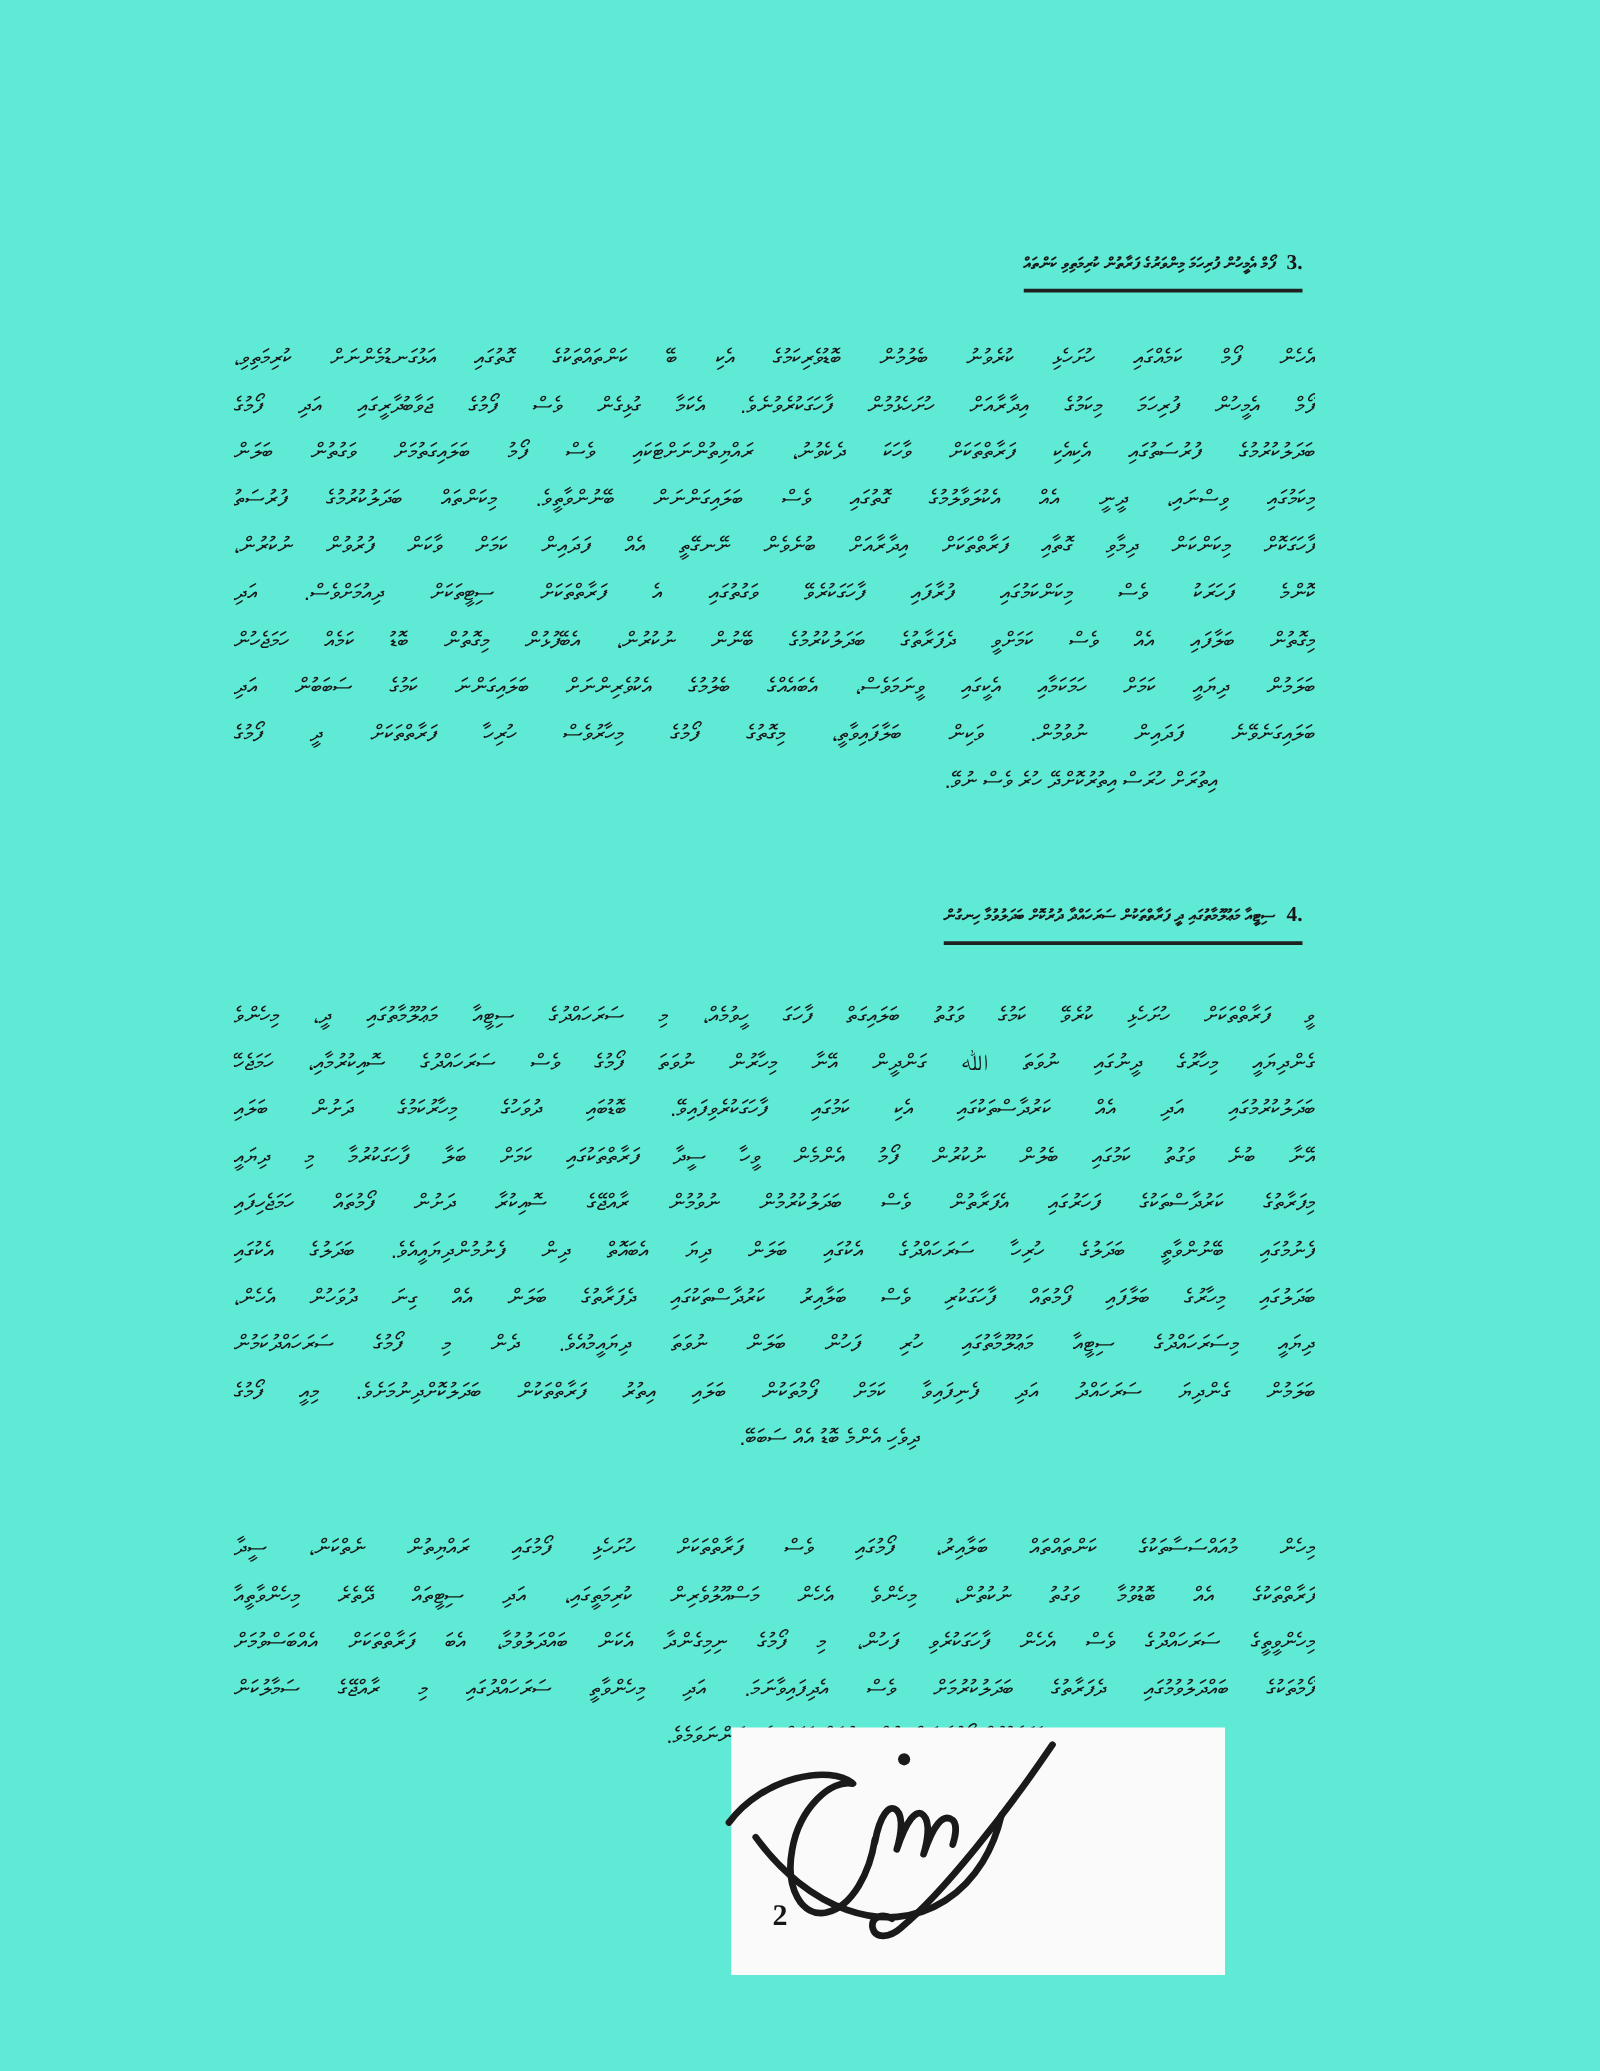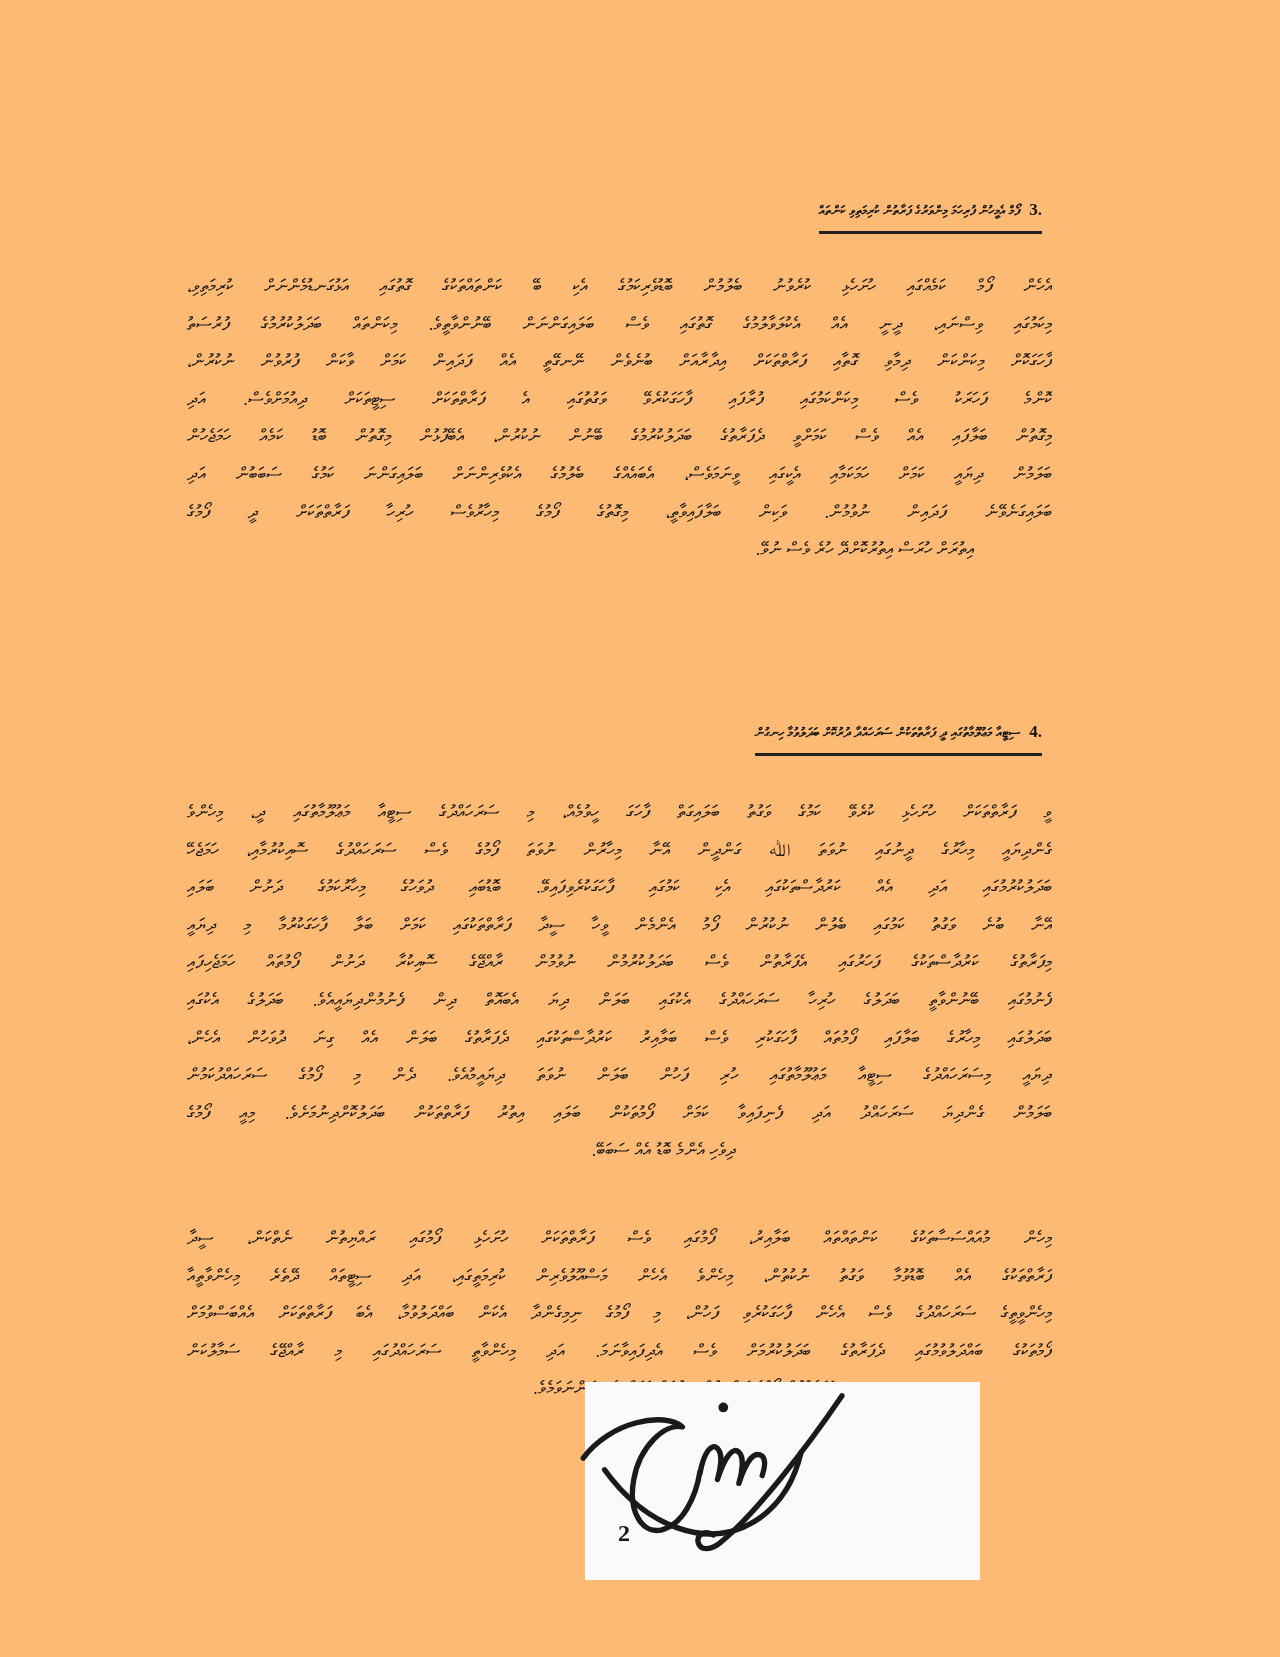--- a/index.html
+++ b/index.html
@@ -1,20 +1,20 @@
 <!DOCTYPE html>
 <html><head>
 <meta charset="utf-8">
 <style>
   html,body{margin:0;padding:0;}
   body{
     width:1280px;height:1657px;background:#ffffff;position:relative;
     font-family:"Liberation Sans", sans-serif;color:#151515;overflow:hidden;
   }
-  .page{position:absolute;inset:0;background:#fdba74;}
+  .page{position:absolute;inset:0;background:#5eead4;}
   
   .heading{
     position:absolute;right:238px;direction:rtl;text-align:right;
     font-weight:700;font-size:13px;color:#141414;white-space:nowrap;
   }
   .heading-inner{display:inline-block;border-bottom:3px solid #202020;padding-bottom:10px;line-height:20px;}
   .heading .num{margin-left:9px;font-family:"Liberation Serif", serif;font-size:17px;}
   
   .para{position:absolute;left:187px;right:228px;direction:rtl;font-size:18px;}
   .line{
@@ -41,20 +41,22 @@
 
 <div class="page">
 
   <div class="heading" style="top:200px">
     <span class="heading-inner"><span class="num" dir="ltr">3.</span><span>ފޯމް އެމީހުން ފުރިހަމަ މިންވަރުގެ ފަރާތުން ކުރިމަތިވި ކަންތައް</span></span>
   </div>
 
   <div class="para" style="top:268px">
     <div>
         <div class="line">އެހެން ފޯމް ކަމެއްގައި ހުށަހެޅި ކުރެވުނު ބެލުމުން ބޮޑުވެރިކަމުގެ އެކި ބޭ ކަންތައްތަކުގެ ގޮތުގައި އަޅުގަނޑުމެންނަށް ކުރިމަތިވި،</div>
+        <div class="line">ފޯމް އެމީހުން ފުރިހަމަ މިކަމުގެ އިދާރާއަށް ހުށަހެޅުމުން ފާހަގަކުރެވުނެވެ. އެކަމާ ގުޅިގެން ވެސް ފޯމުގެ ޖަވާބުދާރީގައި އަދި ފޯމުގެ</div>
+        <div class="line">ބަދަލުކުރުމުގެ ފުރުސަތުގައި އެކިއެކި ފަރާތްތަކަށް ވާހަކަ ދެކެވުނު، ރައްޔިތުންނަށްޓަކައި ވެސް ފޯމު ބަލައިގަތުމަށް ވަގުތުން ބަލަން</div>
         <div class="line">މިކަމުގައި ވިސްނައި، ދީނީ އެއް އެކުލަވާލުމުގެ ގޮތުގައި ވެސް ބަލައިގަންނަން ބޭނުންވާތީވެ. މިކަންތައް ބަދަލުކުރުމުގެ ފުރުސަތު</div>
         <div class="line">ފާހަގަކޮށް މިކަންކަން ދިމާވި ގޮތާއި ފަރާތްތަކަށް އިދާރާއަށް ބުނެވެން ނޭނގޭތީ އެއް ފަދައިން ކަމަށް ވާކަން ފުރުވުން ނުކުރުން،</div>
         <div class="line">ކޮންމެ ފަހަރަކު ވެސް މިކަންކަމުގައި ފުރާފައި ފާހަގަކުރެވޭ ވަގުތުގައި އެ ފަރާތްތަކަށް ސިޓީތަކަށް ދިއުމަށްވެސް. އަދި</div>
         <div class="line">މިގޮތުން ބަލާފައި އެއް ވެސް ކަމަށްވީ ދެފަރާތުގެ ބަދަލުކުރުމުގެ ބޭނުން ނުކުރުން، އެބޭފުޅުން މިގޮތުން ބޮޑު ކަމެއް ހަމަޖެހުން</div>
         <div class="line">ބަލަމުން ދިޔައީ ކަމަށް ހަމަކަމާއި އެކީގައި ވީނަމަވެސް، އެބައެއްގެ ބެލުމުގެ އެކުވެރިންނަށް ބަލައިގަންނަ ކަމުގެ ސަބަބުން އަދި</div>
         <div class="line">ބަލައިގަނެވޭނެ ފަދައިން ނުވުމުން. ވަކިން ބަލާފައިވާތީ، މިގޮތުގެ ފޯމުގެ މިހާރުވެސް ހުރިހާ ފަރާތްތަކަށް ދީ ފޯމުގެ</div>
       </div>
     <div class="line-last last-right">އިތުރަށް ހުރަސް އިތުރުކޮށްދޭ ހުރެ ވެސް ނުވޭ.</div>
   </div>
 

